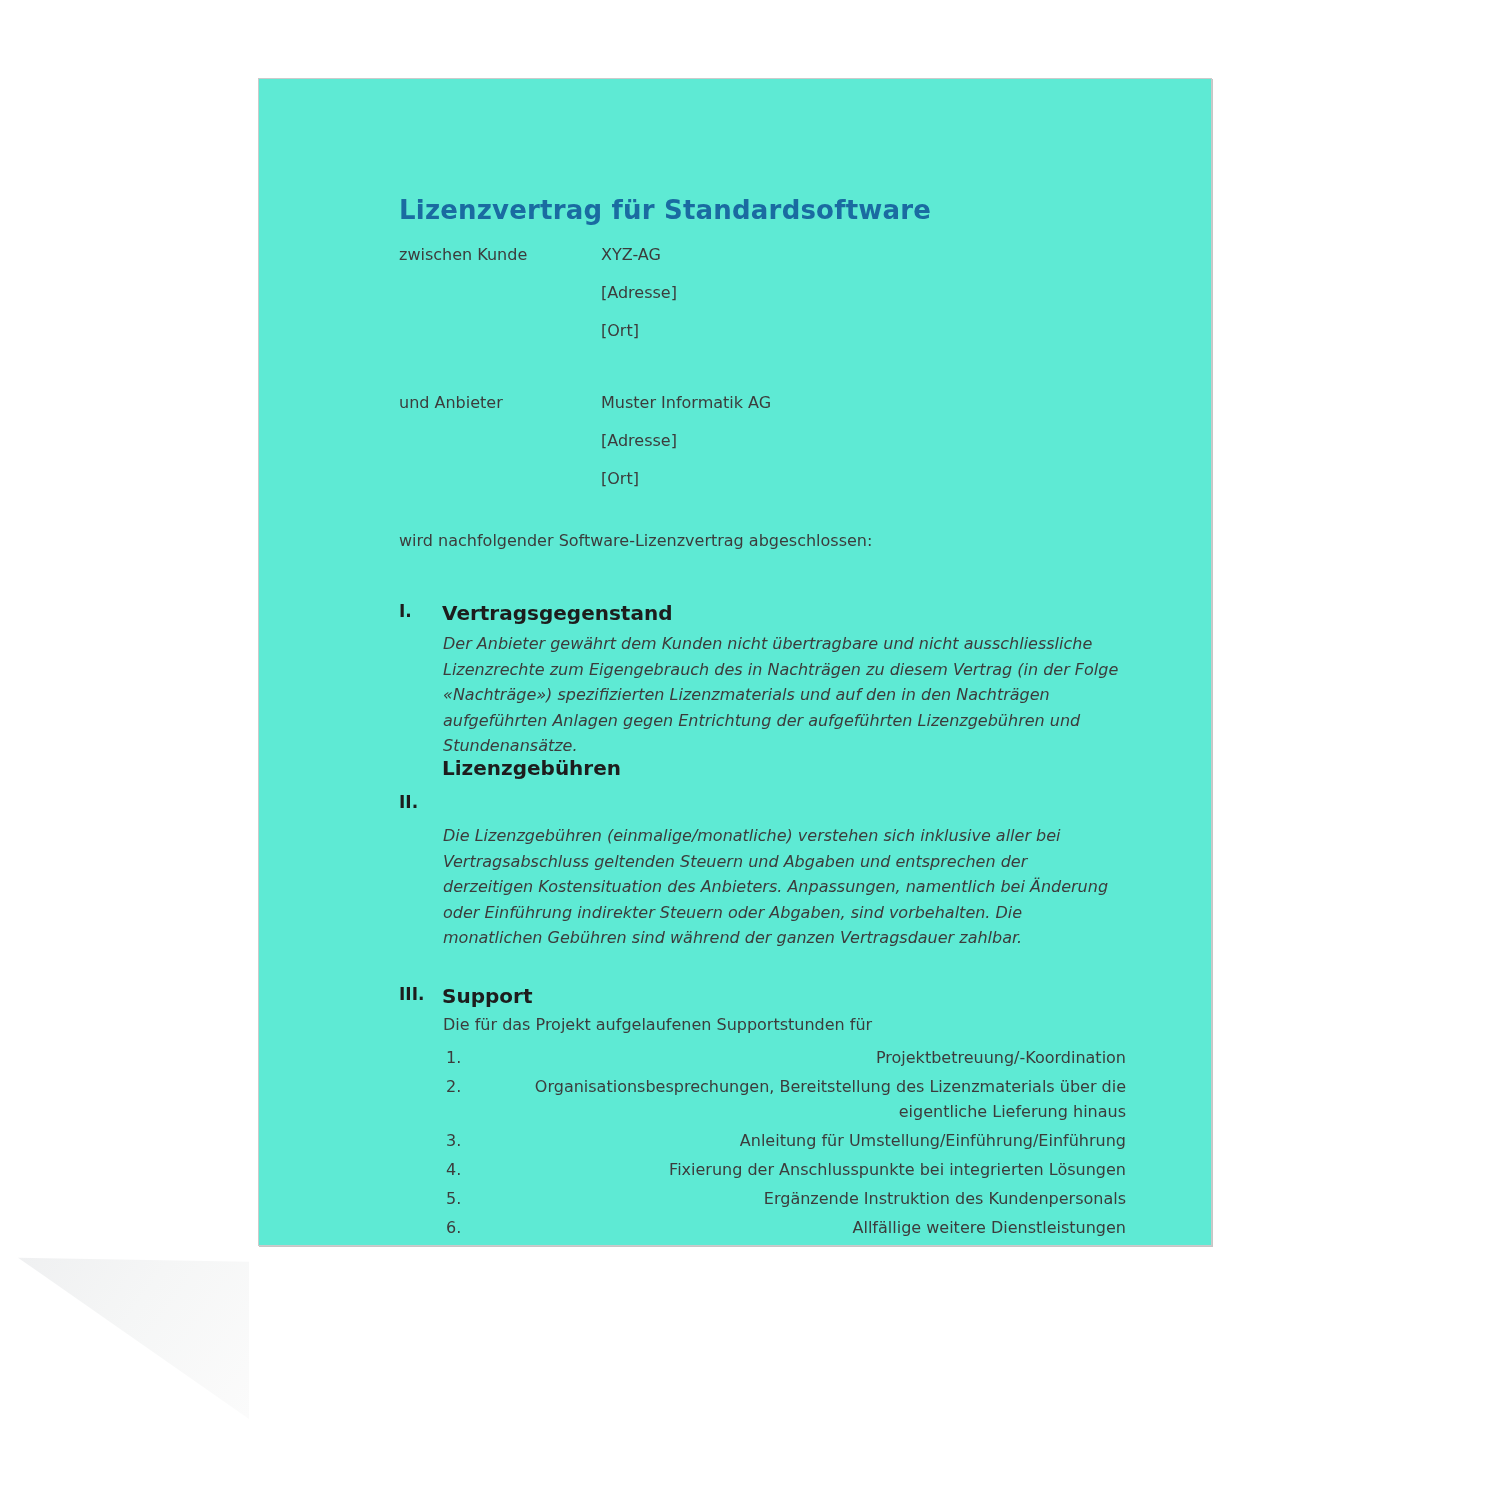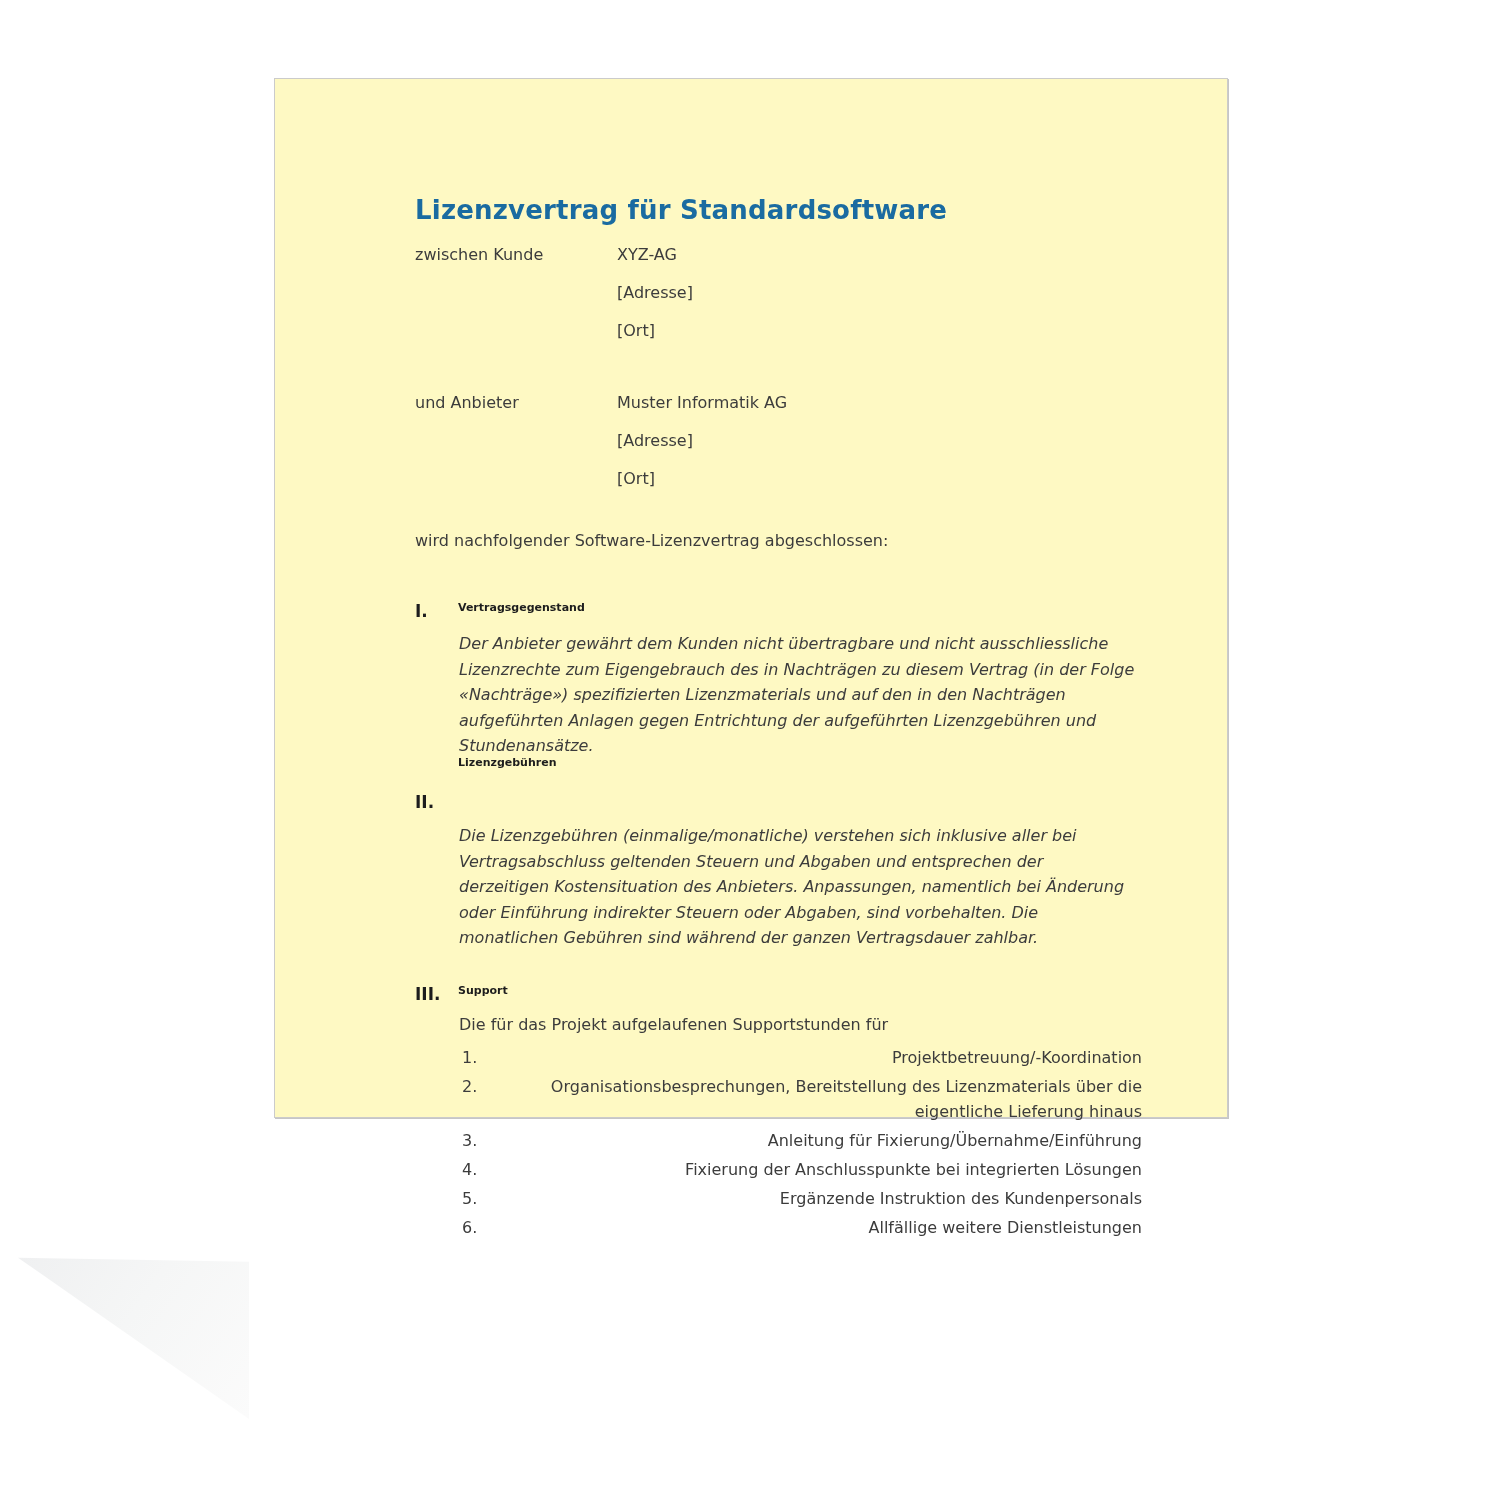--- a/index.html
+++ b/index.html
@@ -25,26 +25,25 @@
     width: 231px;
     height: 163px;
     clip-path: polygon(0 1%, 100% 3.5%, 100% 100%);
     background: linear-gradient(125deg, #eff0f1 0%, #f5f6f6 45%, #fbfbfb 100%);
   }
   .page {
     position: absolute;
     left: 258px;
     top: 78px;
     width: 954px;
-    height: 1040px;
-    background: #fef9c3;
+    height: 1168px;
+    background: #5eead4;
     border: 1px solid #cbcbcb;
     box-shadow: 1px 1px 0 #c6c6c6;
     box-sizing: border-box;
-    margin-left: 16px;
   }
   .abs { position: absolute; }
   .title {
     left: 140px;
     top: 116px;
     margin: 0;
     font-size: 26px;
     font-weight: bold;
     letter-spacing: 0.2px;
     color: #1a6ba1;
@@ -59,21 +58,21 @@
   .preamble { left: 140px; top: 452px; white-space: nowrap; }
   .sec-num {
     left: 140px;
     font-size: 17px;
     font-weight: bold;
     color: #1d1d1d;
     white-space: nowrap;
   }
   .sec-heading {
     left: 183px;
-    font-size: 11px;
+    font-size: 20px;
     font-weight: bold;
     color: #1d1d1d;
     white-space: nowrap;
   }
   .sec-body {
     left: 184px;
     width: 676px;
     line-height: 25.5px;
     font-style: italic;
   }
@@ -135,21 +134,21 @@
       <div class="support-item">
         <span class="marker">1.</span>
         <span class="item-text">Projektbetreuung/-Koordination</span>
       </div>
       <div class="support-item">
         <span class="marker">2.</span>
         <span class="item-text">Organisationsbesprechungen, Bereitstellung des Lizenzmaterials über die eigentliche Lieferung hinaus</span>
       </div>
       <div class="support-item">
         <span class="marker">3.</span>
-        <span class="item-text">Anleitung für Fixierung/Übernahme/Einführung</span>
+        <span class="item-text">Anleitung für Umstellung/Einführung/Einführung</span>
       </div>
       <div class="support-item">
         <span class="marker">4.</span>
         <span class="item-text">Fixierung der Anschlusspunkte bei integrierten Lösungen</span>
       </div>
       <div class="support-item">
         <span class="marker">5.</span>
         <span class="item-text">Ergänzende Instruktion des Kundenpersonals</span>
       </div>
       <div class="support-item">

